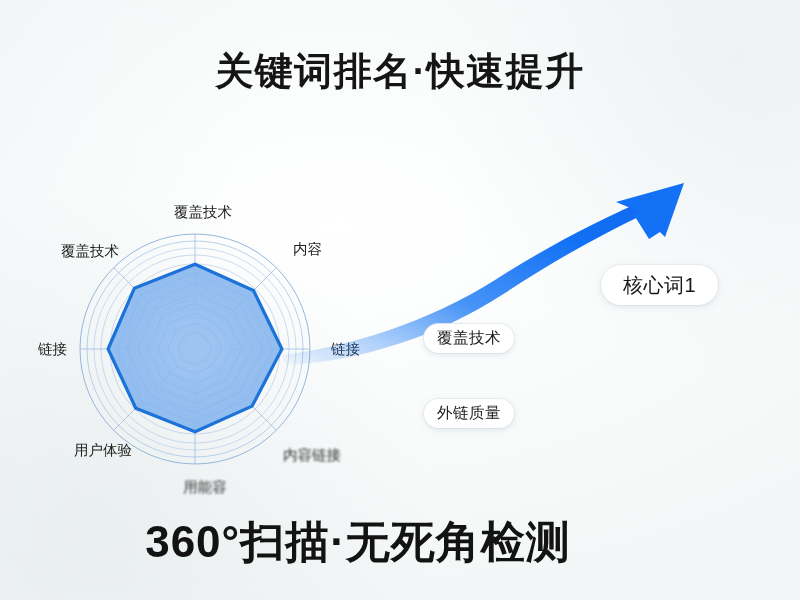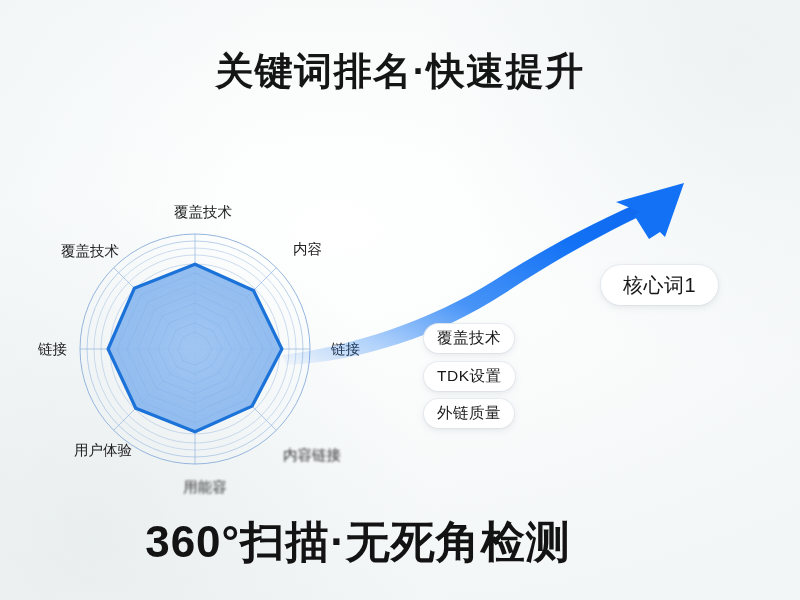--- a/index.html
+++ b/index.html
@@ -275,23 +275,20 @@
       <path d="M 2,180 C 70,172 150,146 215,105 C 265,73 320,44 372,22
                L 378,33 C 327,56 273,86 225,118 C 160,161 78,187 6,190 Z" fill="url(#arrowGrad)"></path>
 
       <path d="M 404,8 L 336,27 L 360,37 L 354,40 L 369,64 L 380,57 L 385,62 Z" fill="#1271f5"></path>
     </svg>
   </div>
 
   <div class="chip chip-sm" id="chip-crawl">
     <span>覆盖技术</span>
   </div>
-  <div class="chip chip-sm" id="chip-tdk">
-    <span>TDK设置</span>
-  </div>
   <div class="chip chip-sm" id="chip-backlink">
     <span>外链质量</span>
   </div>
 
   <div class="chip chip-lg" id="chip-kw1">
     <span>核心词1</span>
   </div>
 
   <div class="bottom-title">360°扫描·无死角检测</div>
 

